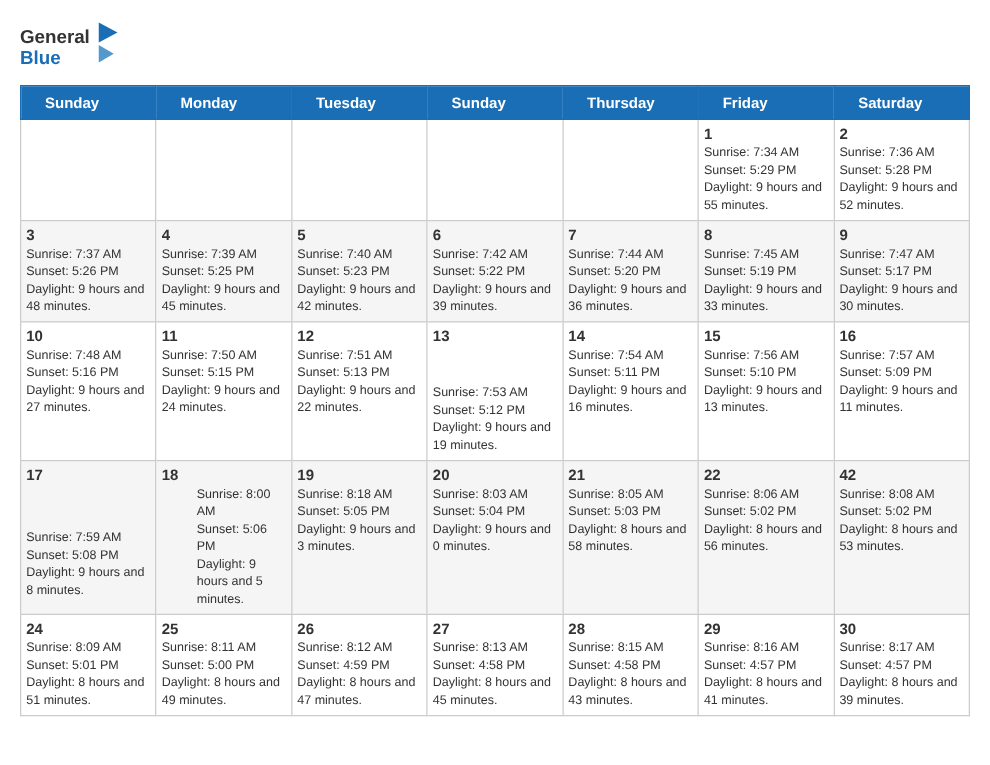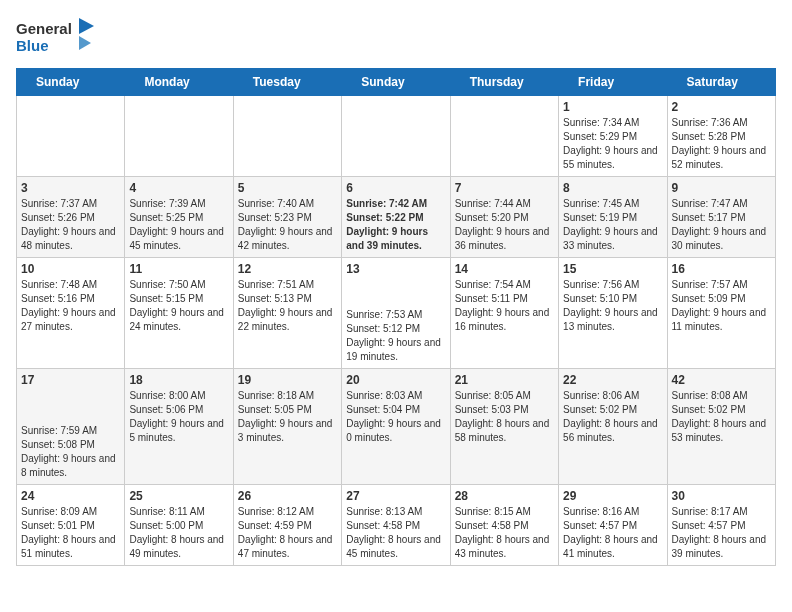--- a/index.html
+++ b/index.html
@@ -137,21 +137,21 @@
 Daylight: 9 hours and 45 minutes.</div>
         </td>
         <td>
           <div class="day-num">5</div>
           <div class="day-info" style="white-space: pre-line;">Sunrise: 7:40 AM
 Sunset: 5:23 PM
 Daylight: 9 hours and 42 minutes.</div>
         </td>
         <td>
           <div class="day-num">6</div>
-          <div class="day-info" style="white-space: pre-line; font-weight: bold;">Sunrise: 7:42 AM
+          <div class="day-info" style="white-space: pre-line;">Sunrise: 7:42 AM
 Sunset: 5:22 PM
 Daylight: 9 hours and 39 minutes.</div>
         </td>
         <td>
           <div class="day-num">7</div>
           <div class="day-info" style="white-space: pre-line;">Sunrise: 7:44 AM
 Sunset: 5:20 PM
 Daylight: 9 hours and 36 minutes.</div>
         </td>
         <td>
@@ -213,21 +213,21 @@
       </tr>
       <tr>
         <td>
           <div class="day-num">17</div>
           <div class="day-info" style="white-space: pre-line; margin-top: 37px;">Sunrise: 7:59 AM
 Sunset: 5:08 PM
 Daylight: 9 hours and 8 minutes.</div>
         </td>
         <td>
           <div class="day-num">18</div>
-          <div class="day-info" style="white-space: pre-line;">Sunrise: 8:00 AM
+          <div class="day-info" style="white-space: pre-line; margin-left: 28px;">Sunrise: 8:00 AM
 Sunset: 5:06 PM
 Daylight: 9 hours and 5 minutes.</div>
         </td>
         <td>
           <div class="day-num">19</div>
           <div class="day-info" style="white-space: pre-line;">Sunrise: 8:18 AM
 Sunset: 5:05 PM
 Daylight: 9 hours and 3 minutes.</div>
         </td>
         <td>

